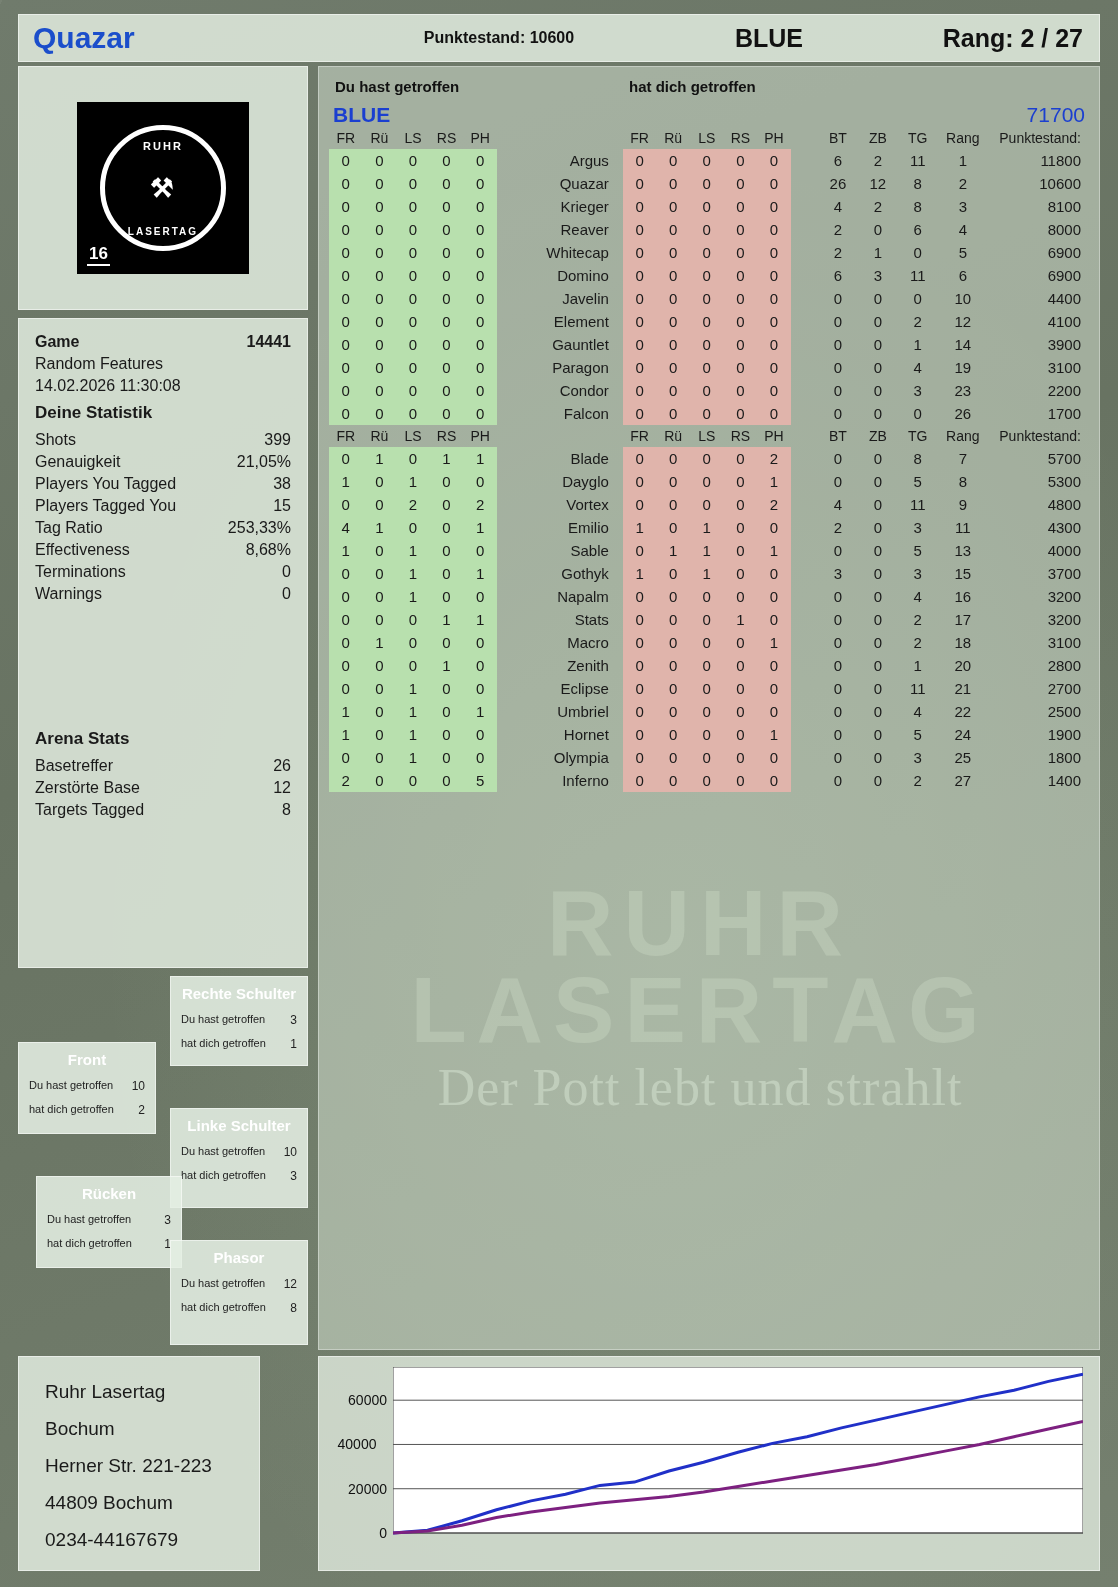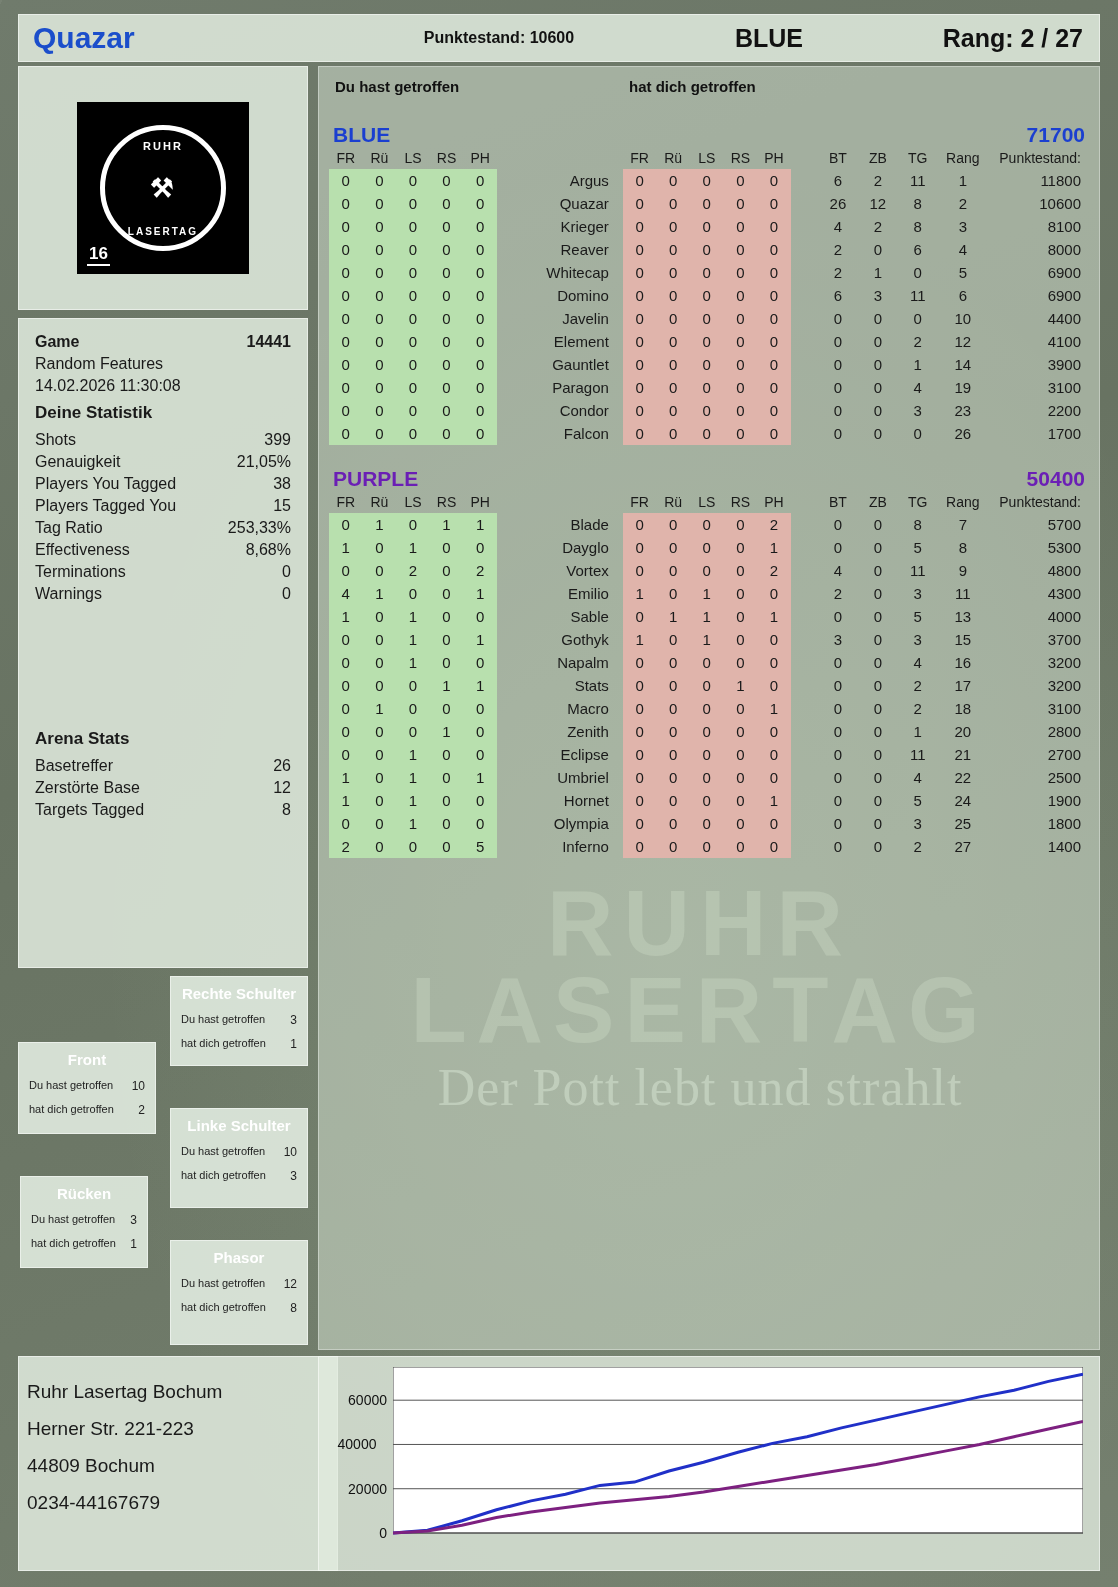--- a/index.html
+++ b/index.html
@@ -86,41 +86,41 @@
     position:absolute; background:rgba(228,238,226,0.88); border:1px solid rgba(255,255,255,0.5);
     padding:6px 10px;
   }
   .zone h4 { margin:2px 0 6px; font-size:15px; text-align:center; color:#ffffff; }
   .zone .zrow { display:flex; justify-content:space-between; font-size:11px; color:#222; padding:5px 0; }
   .zone .zrow .val { font-size:12px; }
 
   #zone-rs { left:170px; top:976px; width:138px; height:90px; }
   #zone-front { left:18px; top:1042px; width:138px; height:92px; }
   #zone-ls { left:170px; top:1108px; width:138px; height:100px; }
-  #zone-back { left:20px; top:1176px; width:128px; height:92px; }
+  #zone-back { left:36px; top:1176px; width:146px; height:92px; }
   #zone-phasor { left:170px; top:1240px; width:138px; height:105px; }
 
   .addr-panel {
-    position:absolute; left:18px; top:1356px; width:320px; height:215px;
-    padding:16px 8px; font-size:19px; color:#1a1a1a; line-height:1.95;
+    position:absolute; left:18px; top:1356px; width:242px; height:215px;
+    padding:16px 26px; font-size:19px; color:#1a1a1a; line-height:1.95;
   }
 
   
   .main-panel {
     position:absolute; left:318px; top:66px; width:782px; height:1284px;
     background: rgba(210,222,205,0.55); border:1px solid rgba(255,255,255,0.35);
     padding:8px 10px;
   }
   .main-head { display:flex; font-size:15px; font-weight:bold; color:#111; padding:3px 0 6px; }
   .main-head .mh1 { width:300px; padding-left:6px; }
   .main-head .mh2 { width:220px; }
 
   .team-line { display:flex; align-items:baseline; padding:2px 4px 0; }
   .team-name { font-size:21px; font-weight:bold; }
-  .team-total { margin-left:auto; font-size:21px; font-weight:bold;margin-top:20px; }
+  .team-total { margin-left:auto; font-size:21px; font-weight:normal; }
 
   table.scores { border-collapse:collapse; width:100%; table-layout:fixed; }
   table.scores td, table.scores th { font-size:15px; color:#1a1a1a; text-align:center; padding:3px 0; font-weight:normal; }
   table.scores th { font-size:14px; }
   .c-you { background:#b8e0ae; }
   .c-them { background:#e0b4ab; }
   .col-name { width:120px; text-align:right !important; padding-right:14px !important; font-size:16px; }
   .gap { width:26px; }
   .col-small { width:32px; }
   .col-bt { width:38px; }
@@ -555,24 +555,20 @@
               <td class="c-them col-small">0</td>
               <td class="gap"></td>
               <td class="col-bt">0</td>
               <td class="col-bt">0</td>
               <td class="col-bt">0</td>
               <td class="col-rang">26</td>
               <td class="col-pts">1700</td>
             </tr>
           </tbody>
         </table>
-        <div class="team-line">
-          <span class="team-name" style="color: rgb(107, 31, 181);">PURPLE</span>
-          <span class="team-total" style="color: rgb(107, 31, 181);">50400</span>
-        </div>
         <table class="scores">
           <thead>
             <tr class="hdr-row">
               <th class="col-small">FR</th>
               <th class="col-small">Rü</th>
               <th class="col-small">LS</th>
               <th class="col-small">RS</th>
               <th class="col-small">PH</th>
               <th class="col-name"></th>
               <th class="col-small">FR</th>

